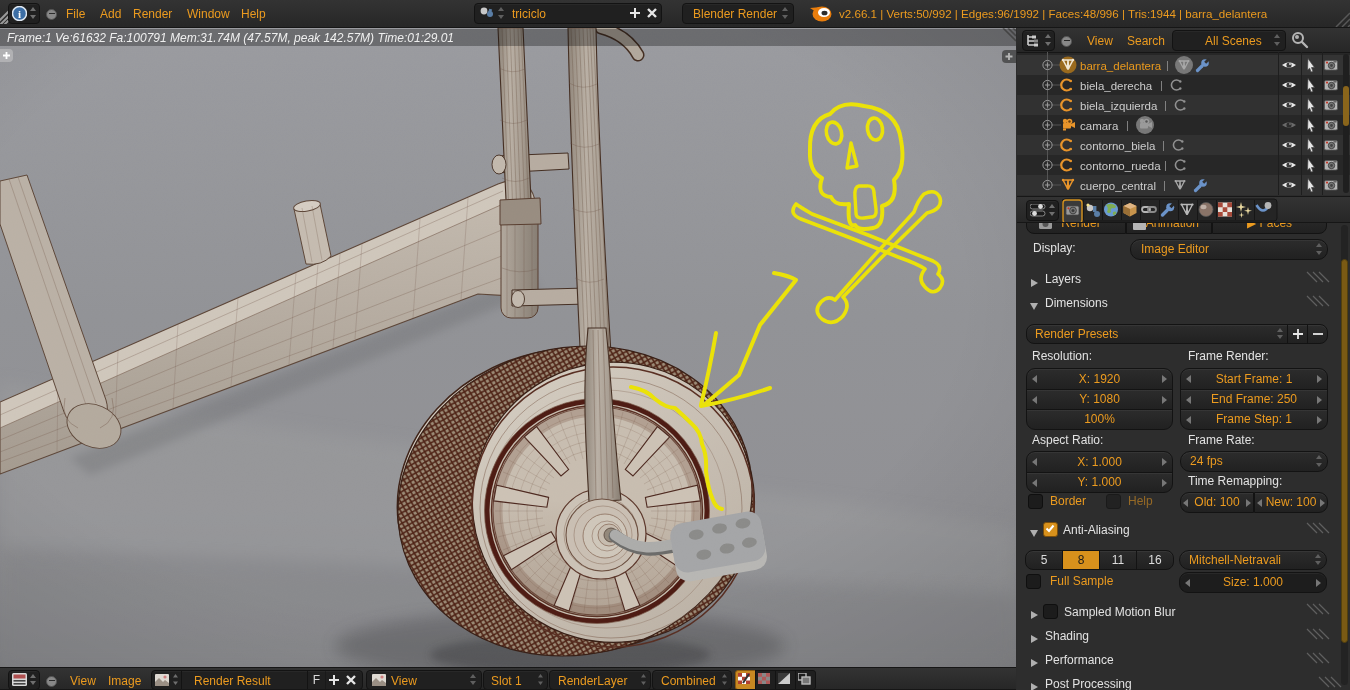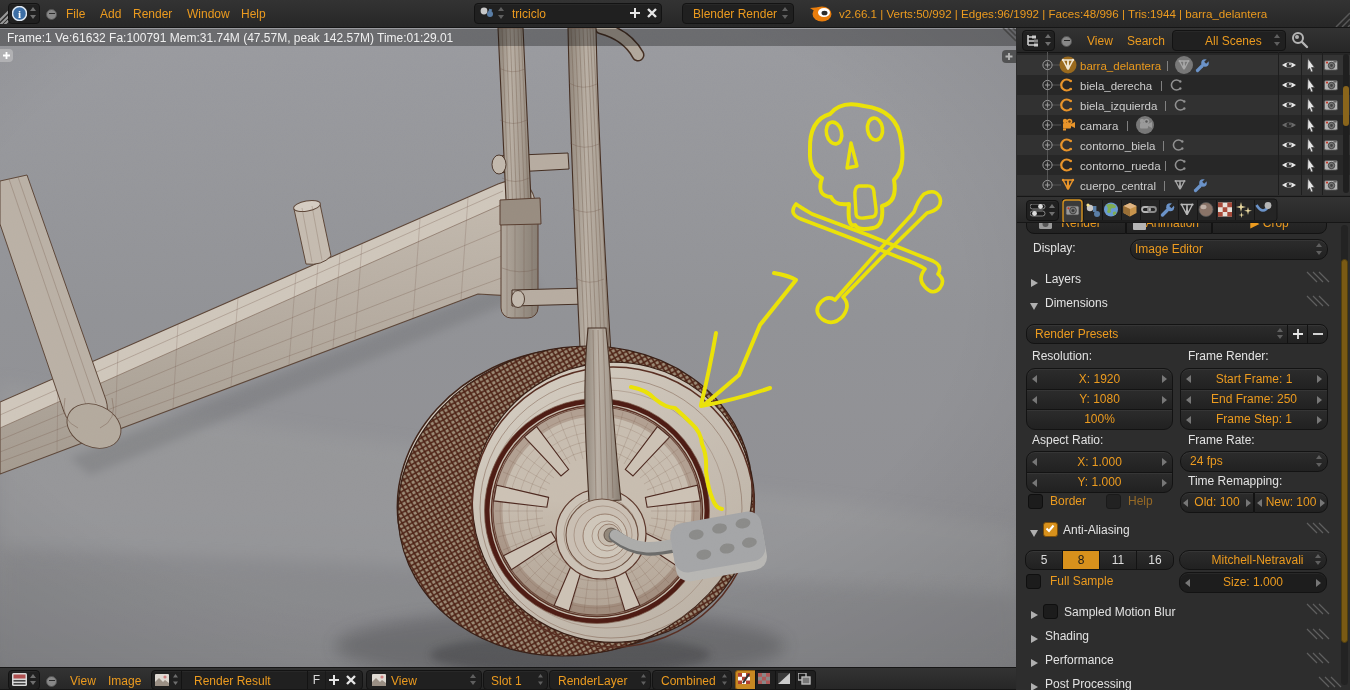--- a/index.html
+++ b/index.html
@@ -79,21 +79,21 @@
     <ellipse cx="16.5" cy="10" rx="3" ry="2.3" fill="#2c2c2c"></ellipse>
     <path d="M2 5 L13 4 L8 9 Z" fill="#e87d0d"></path>
   </svg>
   <svg class="abs" width="20" height="27" style="left:1330px;top:0;">
     <path d="M6 27 L20 13 M12 27 L20 19 M18 27 L20 25" stroke="#585858" stroke-width="1.5" fill="none"></path>
   </svg>
 
   <div class="abs otext" style="left:839px;top:7px;font-size:11.6px;">v2.66.1 | Verts:50/992 | Edges:96/1992 | Faces:48/996 | Tris:1944 | barra_delantera</div>
 </div>
 
-<div class="abs" id="viewport" style="left:0;top:28px;width:940px;height:639px;background:#97989b;">
+<div class="abs" id="viewport" style="left:0;top:28px;width:940px;height:639px;background:#97989b;font-style:italic;">
 <svg id="scene" width="1016" height="639" style="position:absolute;left:0;top:0;">
 <defs>
   <linearGradient id="bgv" x1="0" y1="0" x2="0" y2="1">
     <stop offset="0" stop-color="#9b9ca1"></stop>
           <stop offset="0.45" stop-color="#929397"></stop>
     <stop offset="0.75" stop-color="#919195"></stop>
           <stop offset="1" stop-color="#838488"></stop>
   </linearGradient>
   <radialGradient id="vig" cx="0.45" cy="0.42" r="0.8">
     <stop offset="0.62" stop-color="#000" stop-opacity="0"></stop>
@@ -621,25 +621,25 @@
           <circle cx="6.5" cy="5" r="3" fill="#555"></circle>
           <circle cx="2.8" cy="2.2" r="1" fill="#c03a2a"></circle>
         </svg>
       &nbsp;&nbsp;&nbsp;Render</div>
     <div class="abs btn" style="left:109px;top:-10px;width:84px;height:19px;line-height:19px;border-radius:0;">
       <svg class="abs" width="13" height="11" style="left:6px;top:5px;">
           <rect x="0" y="3" width="13" height="8" rx="1" fill="#b5b5b5"></rect>
           <path d="M0 3 L13 0 L13 3 Z" fill="#888"></path>
         </svg>
       &nbsp;&nbsp;Animation</div>
-    <div class="abs btn" style="left:195px;top:-10px;width:113px;height:19px;line-height:19px;border-radius:0 8px 8px 0;">▶ Crop</div>
+    <div class="abs btn" style="left:195px;top:-10px;width:113px;height:19px;line-height:19px;border-radius:0 8px 8px 0;">▶ Faces</div>
   </div>
   <div class="abs lbl" style="left:16px;top:44px;">Display:</div>
   <div class="abs btn" style="left:113px;top:42px;width:196px;height:19px;text-align:left;">
-    <span style="margin-left:4px;line-height:19px;">Image Editor</span>
+    <span style="margin-left:10px;line-height:19px;">Image Editor</span>
     <svg class="abs" width="8" height="15" style="right:4px;top:2px;">
       <path d="M4 1 L7 5 L1 5 Z" fill="#5f5f5f"></path>
         <path d="M4 13 L7 9 L1 9 Z" fill="#5f5f5f"></path>
     </svg>
   </div>
 
   <div class="abs" style="left:14px;top:79px;"><span class="tri" style="border-left:7px solid #b0b0b0;border-top:4.5px solid transparent;border-bottom:4.5px solid transparent;"></span></div>
   <div class="abs lbl" style="left:28px;top:75px;">Layers</div>
   <svg class="abs" width="26" height="18" style="left:288px;top:73px;" opacity=".55">
     <path d="M2 2 L12 12 M8 2 L18 12 M14 2 L24 12" stroke="#888" stroke-width="1.2"></path>
@@ -704,21 +704,21 @@
       </svg>
   </div>
   <div class="abs lbl" style="left:46px;top:326px;">Anti-Aliasing</div>
   <svg class="abs" width="26" height="18" style="left:288px;top:324px;" opacity=".55">
     <path d="M2 2 L12 12 M8 2 L18 12 M14 2 L24 12" stroke="#888" stroke-width="1.2"></path>
   </svg>
   <div class="abs btn" style="left:8px;top:353px;width:36px;height:18px;line-height:18px;border-radius:8px 0 0 8px;color:#ddd;">5</div>
   <div class="abs" style="left:45px;top:353px;width:36px;height:18px;line-height:18px;background:#d8911c;border:1px solid #131313;color:#1a1a1a;text-align:center;">8</div>
   <div class="abs btn" style="left:82px;top:353px;width:36px;height:18px;line-height:18px;border-radius:0;color:#ddd;">11</div>
   <div class="abs btn" style="left:119px;top:353px;width:36px;height:18px;line-height:18px;border-radius:0 8px 8px 0;color:#ddd;">16</div>
-  <div class="abs btn" style="left:162px;top:353px;width:146px;height:18px;text-align:center;">
+  <div class="abs btn" style="left:162px;top:353px;width:146px;height:18px;text-align:left;">
     <span style="margin-left:9px;line-height:18px;">Mitchell-Netravali</span>
     <svg class="abs" width="8" height="14" style="right:4px;top:2px;">
       <path d="M4 1 L7 5 L1 5 Z" fill="#5f5f5f"></path>
         <path d="M4 12 L7 8 L1 8 Z" fill="#5f5f5f"></path>
     </svg>
   </div>
   <div class="abs" style="left:9px;top:377px;width:13px;height:13px;background:#1c1c1c;border:1px solid #0f0f0f;border-radius:3px;"></div>
   <div class="abs otext" style="left:33px;top:377px;">Full Sample</div>
   <div class="abs btn" style="left:162px;top:375px;width:146px;height:19px;line-height:19px;background:#1d1d1d;border-radius:9px;"><span class="arl"></span>Size: 1.000<span class="arr"></span></div>
 

